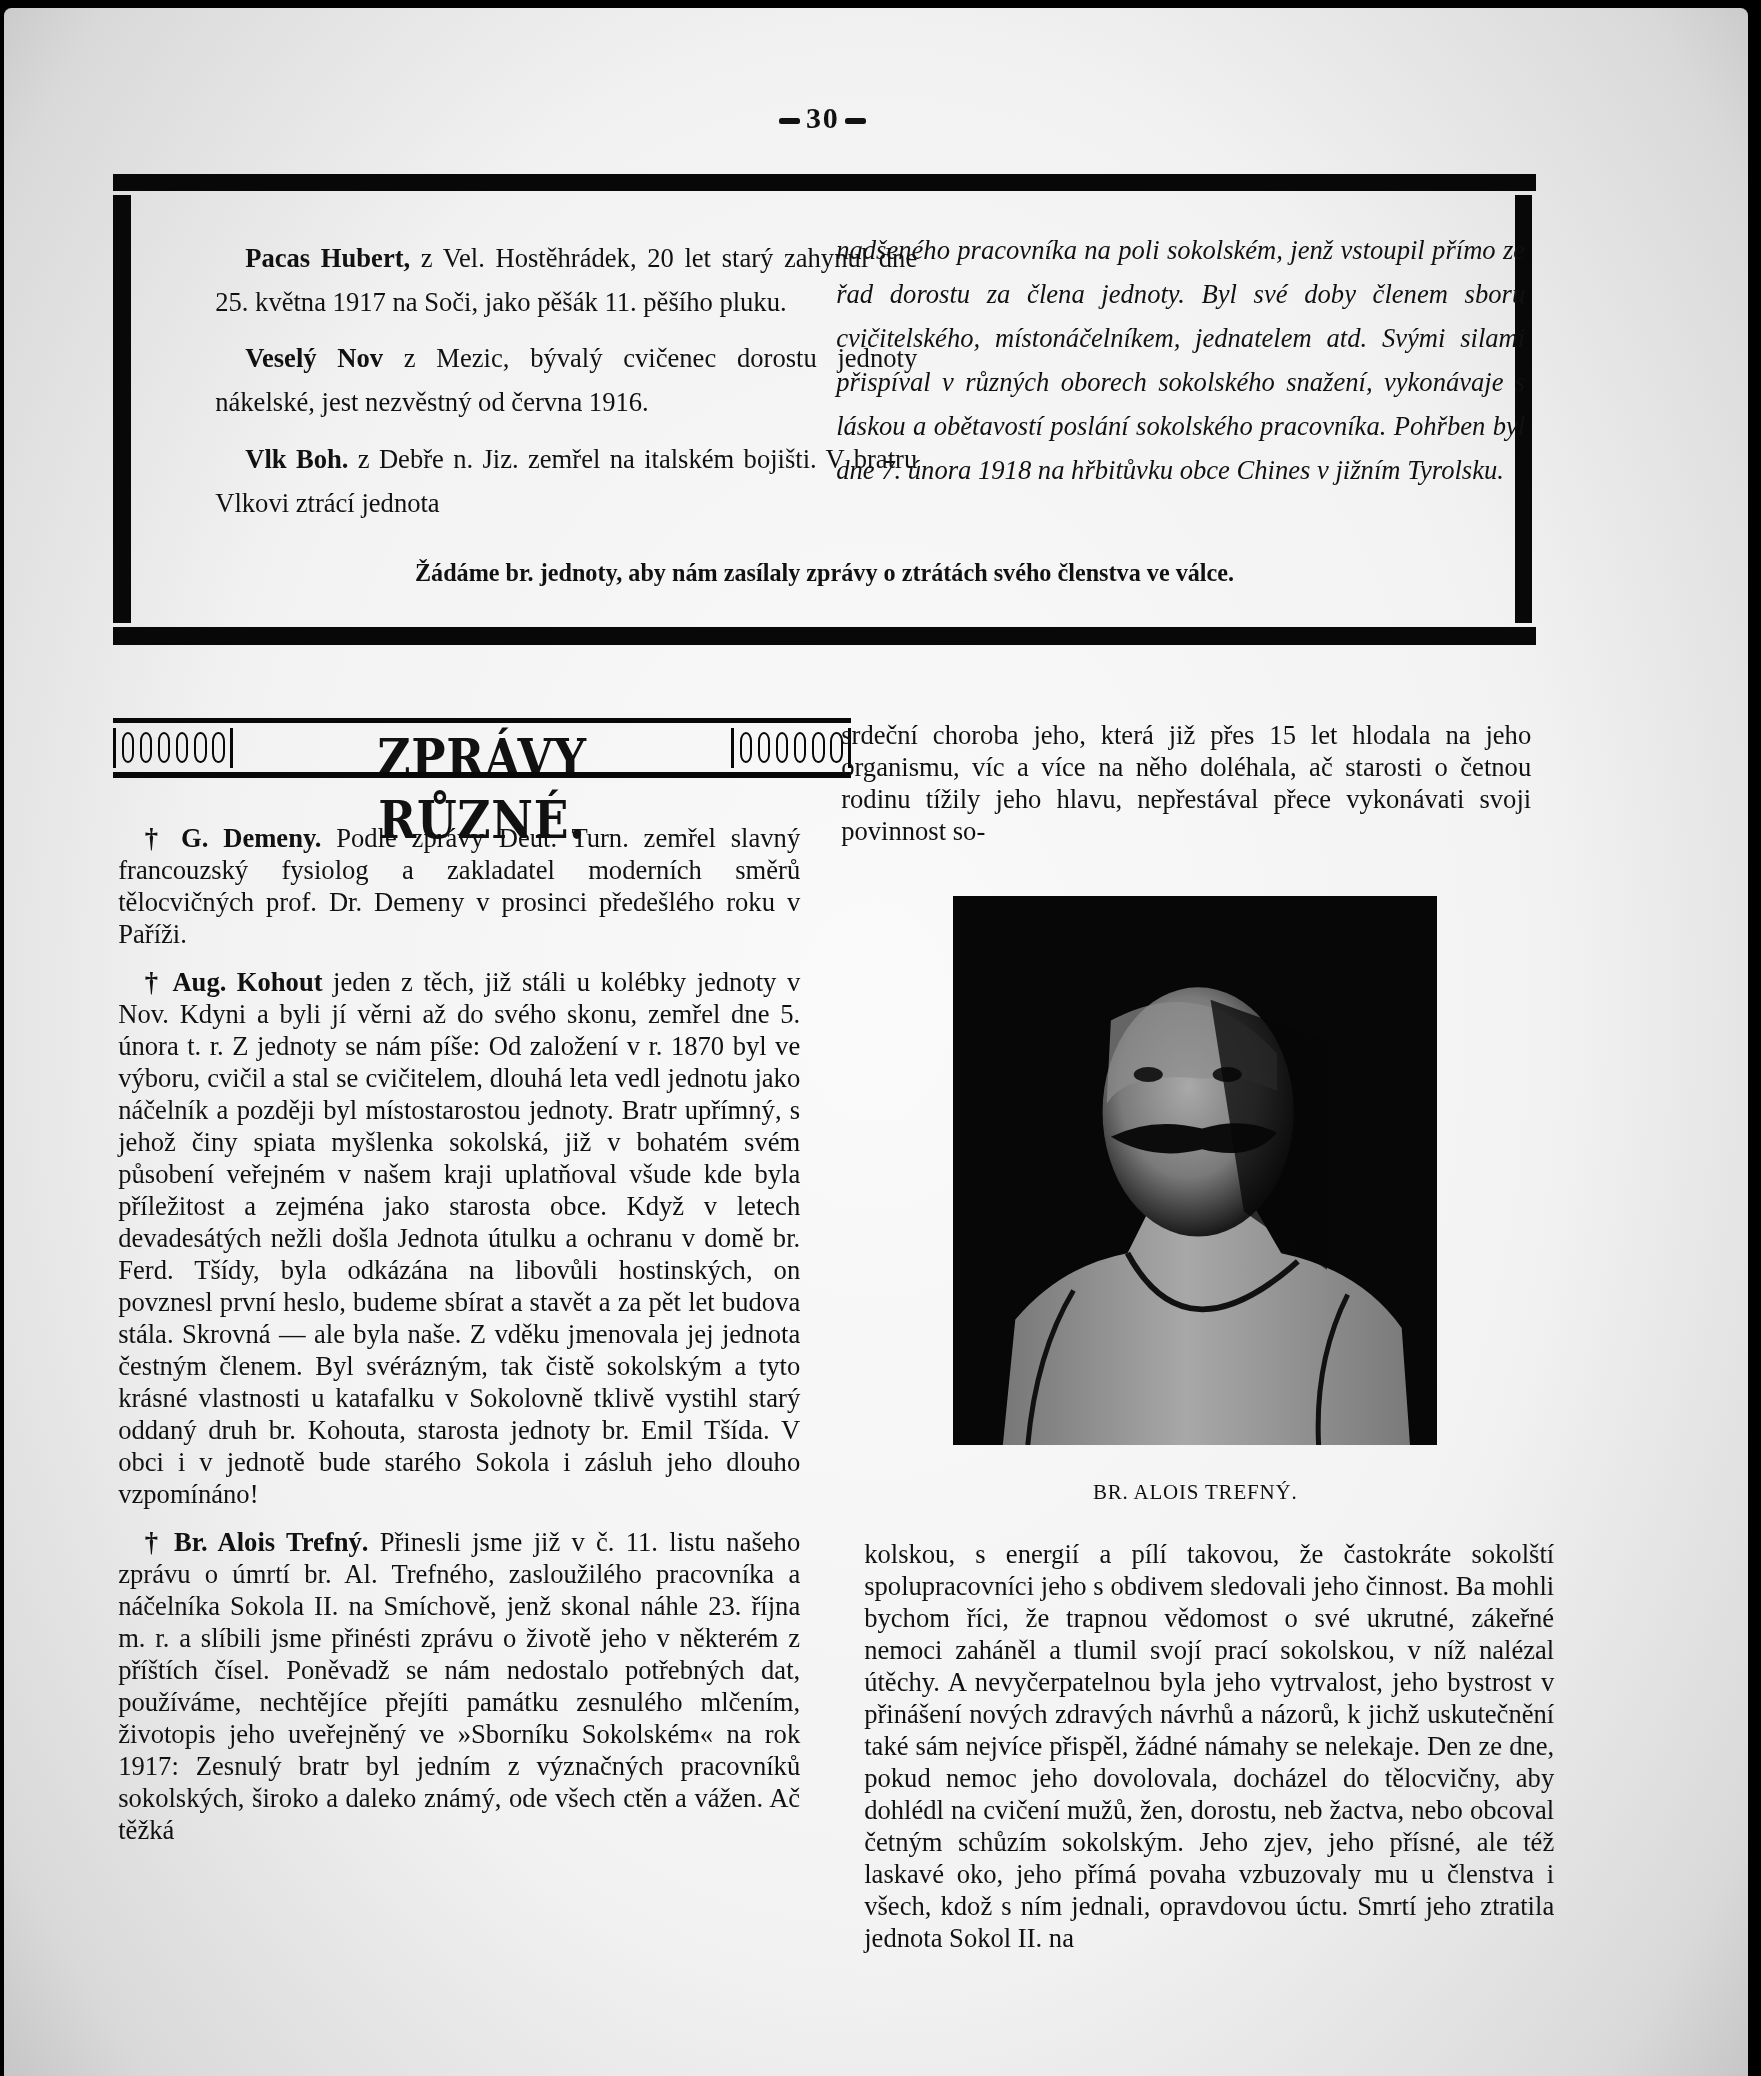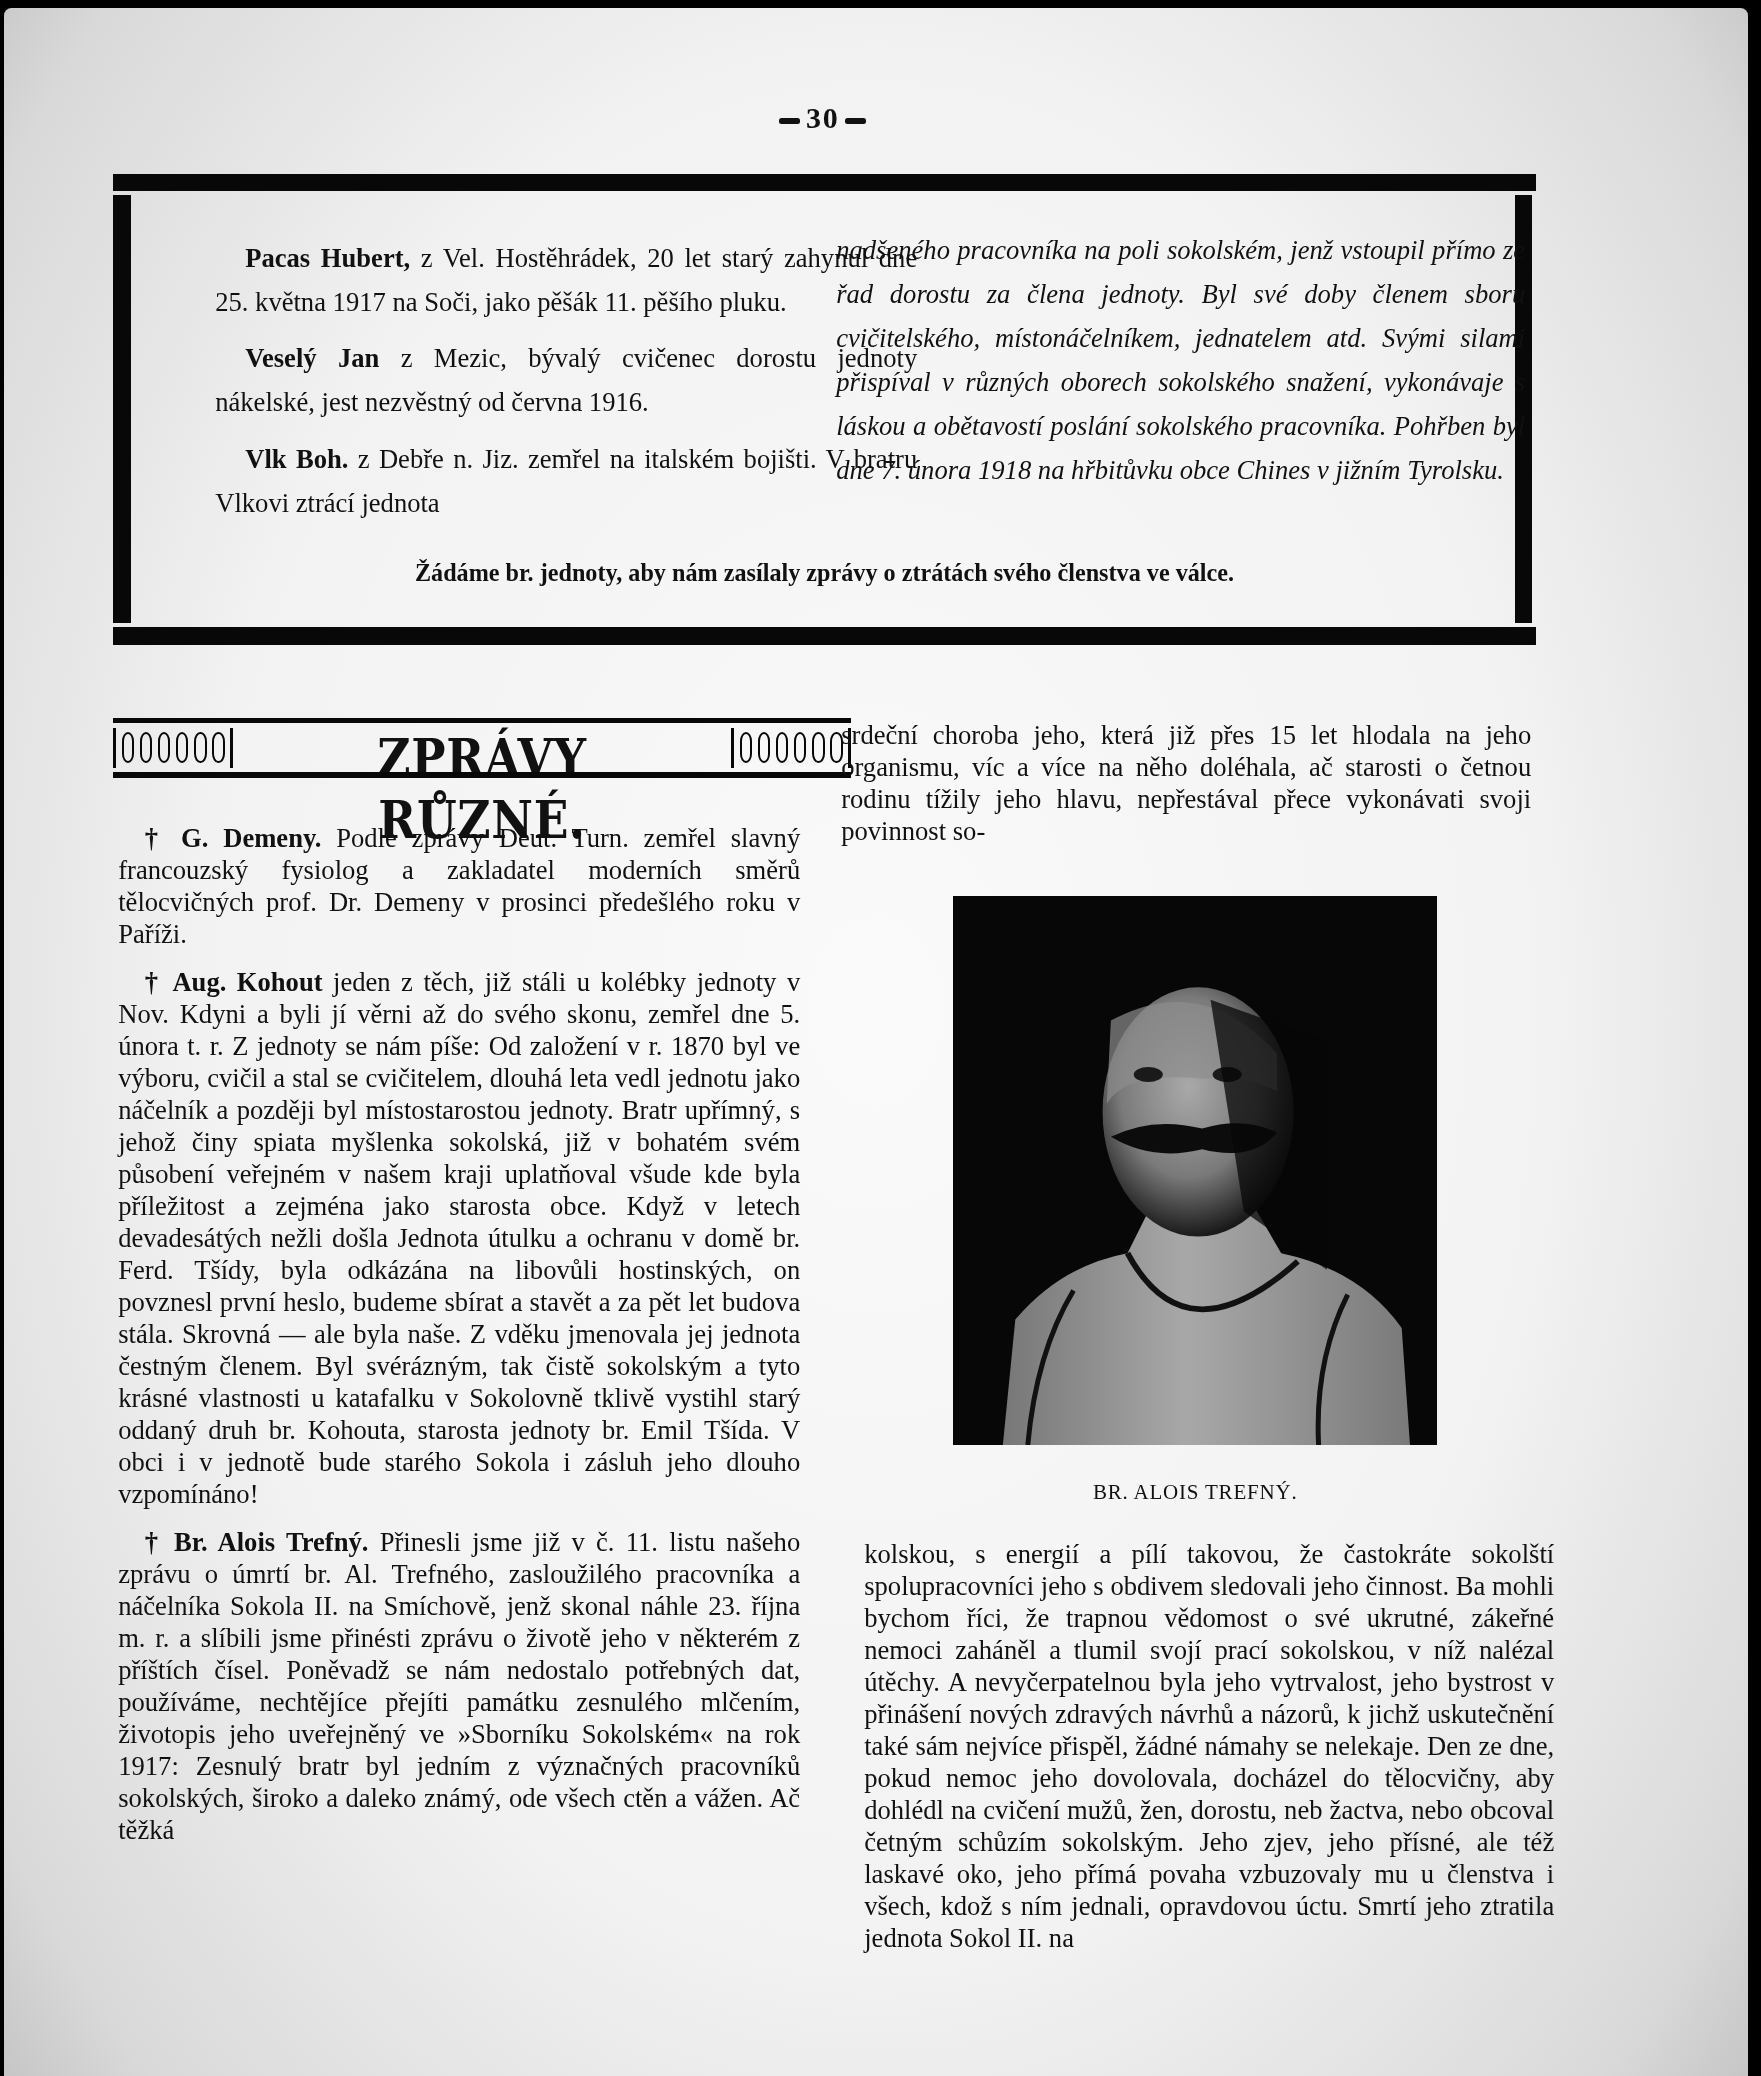--- a/index.html
+++ b/index.html
@@ -100,21 +100,21 @@
   </div>
 
   <div class="frame">
     <div class="bar-h top"></div>
     <div class="bar-v left"></div>
     <div class="bar-v right"></div>
     <div class="bar-h bottom"></div>
 
     <div class="col left">
       <p><b class="name">Pacas Hubert,</b><span> z Vel. Hostěhrádek, 20 let starý zahynul dne 25. května 1917 na Soči, jako pěšák 11. pěšího pluku.</span></p>
-      <p><b class="name">Veselý Jan</b><span> z Mezic, bývalý cvičenec dorostu jednoty nákelské, jest nezvěstný od června 1916.</span></p>
+      <p><b class="name">Veselý Nov</b><span> z Mezic, bývalý cvičenec dorostu jednoty nákelské, jest nezvěstný od června 1916.</span></p>
       <p><b class="name">Vlk Boh.</b><span> z Debře n. Jiz. zemřel na italském bojišti. V bratru Vlkovi ztrácí jednota</span></p>
     </div>
     <div class="col right">
       <p>nadšeného pracovníka na poli sokolském, jenž vstoupil přímo ze řad dorostu za člena jednoty. Byl své doby členem sboru cvičitelského, místonáčelníkem, jednatelem atd. Svými silami přispíval v různých oborech sokolského snažení, vykonávaje s láskou a obětavostí poslání sokolského pracovníka. Pohřben byl dne 7. února 1918 na hřbitůvku obce Chines v jižním Tyrolsku.</p>
     </div>
     <div class="appeal">Žádáme br. jednoty, aby nám zasílaly zprávy o ztrátách svého členstva ve válce.</div>
   </div>
 
   <div class="section-head">
     <div class="rule top"></div>

